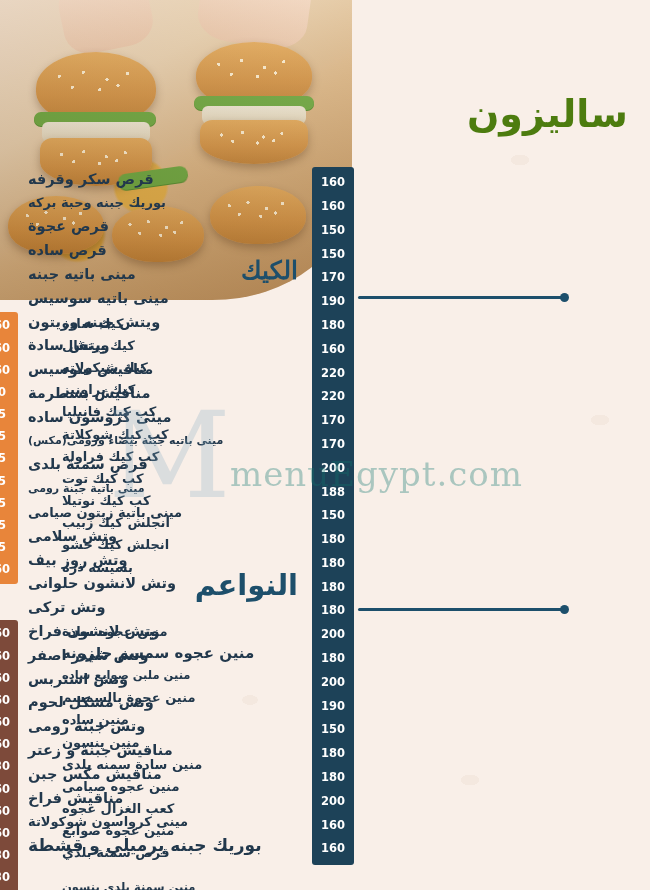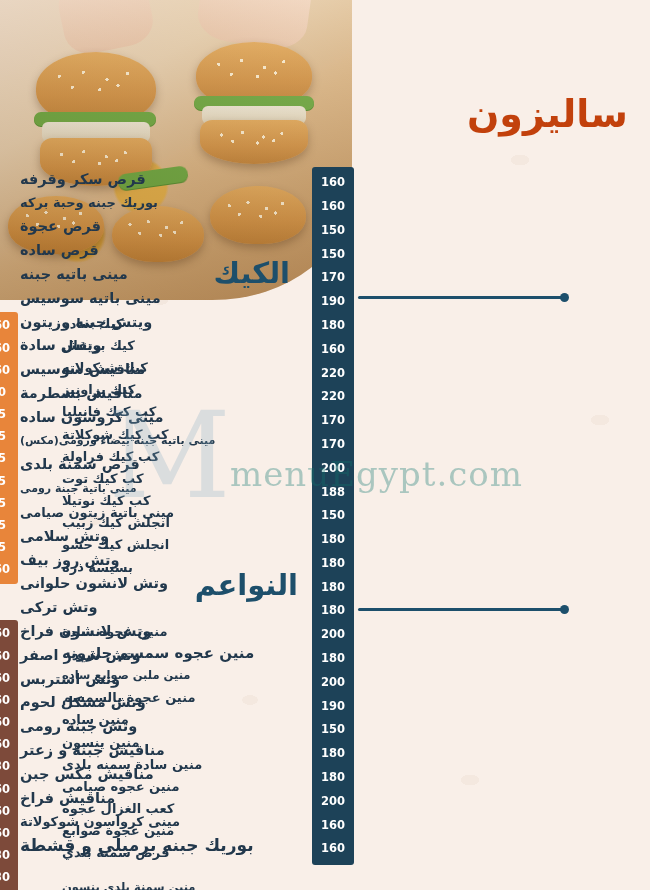--- a/index.html
+++ b/index.html
@@ -90,22 +90,22 @@
 
   
   .title-ar {
     position: absolute;
     font-family: "DejaVu Sans", "Liberation Sans", sans-serif;
     font-weight: bold;
     color: #1d4f6b;
     direction: rtl;
     white-space: nowrap;
   }
-  #title-salizon { right: 22px; top: 92px; font-size: 38px; letter-spacing: 1px; color:#c2410c; }
-  #title-cake    { right: 360px; top: 256px; font-size: 29px; }
+  #title-salizon { right: 22px; top: 92px; font-size: 38px; letter-spacing: 1px; color:#4d7c0f; }
+  #title-cake    { right: 352px; top: 256px; font-size: 25px; font-family: Liberation Serif, serif; }
   #title-nawaem  { right: 352px; top: 568px; font-size: 29px; }
 
   .title-rule {
     position: absolute;
     height: 3px;
     background: #1d4f6b;
     border-radius: 2px;
   }
   .title-rule::before {
     content: "";
@@ -177,21 +177,21 @@
     white-space: nowrap;
     display: flex;
     align-items: center;
     justify-content: flex-end;
   }
 
   #salizon-items {
     right: 348px; top: 167px;
     width: 282px;
   }
-  #salizon-items .item { height: 23.8px; font-size: 14.5px; }
+  #salizon-items .item { height: 23.8px; font-size: 14.5px; margin-left: 8px; }
 
   #cake-items {
     right: 352px; top: 312px;
     width: 236px;
   }
   #cake-items .item { height: 22.2px; font-size: 13px; }
 
   #nawaem-items {
     right: 352px; top: 620px;
     width: 236px;

